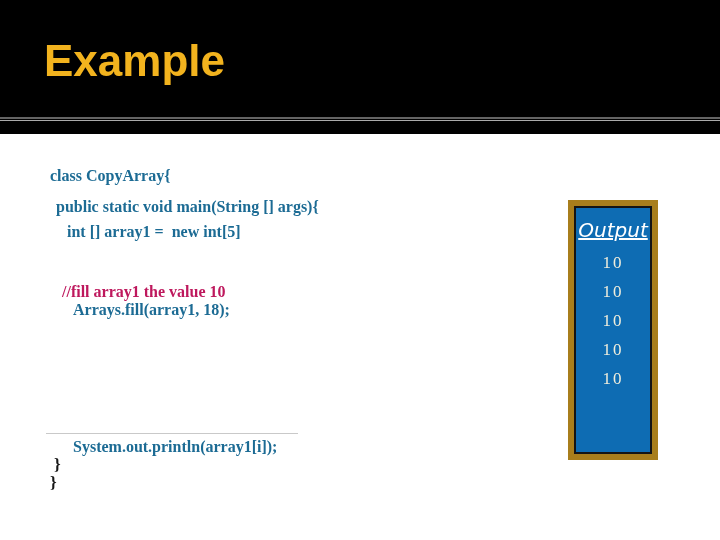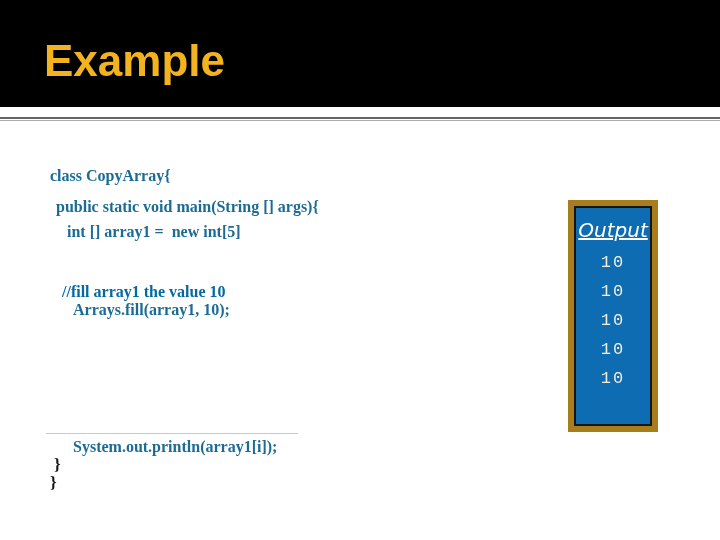--- a/index.html
+++ b/index.html
@@ -7,21 +7,21 @@
     position: relative;
     width: 720px;
     height: 540px;
     background: #ffffff;
     overflow: hidden;
     font-family: "Liberation Serif", serif;
   }
   .header-band {
     position: absolute;
     top: 0; left: 0;
-    width: 720px; height: 107px;
+    width: 720px; height: 134px;
     background: #000000;
   }
   .slide-title {
     position: absolute;
     left: 44px; top: 36px;
     font-family: "Liberation Sans", sans-serif;
     font-weight: bold;
     font-size: 44px;
     color: #F2B31E;
     letter-spacing: 0px;
@@ -40,35 +40,35 @@
   }
   .code-line {
     position: absolute;
     font-family: "Liberation Serif", serif;
     font-weight: bold;
     font-size: 16px;
     line-height: 19px;
     color: #1C6B94;
     white-space: pre;
   }
-  .code-comment { color: #0369a1; }
+  .code-comment { color: #be185d; }
   .code-brace {
     color: #161616;
     font-size: 17px;
   }
   .faint-line {
     position: absolute;
     left: 46px; top: 433px;
     width: 252px; height: 1px;
     background: #c9c9c9;
   }
   .output-box {
     position: absolute;
     left: 568px; top: 200px;
-    width: 90px; height: 232px;
+    width: 90px; height: 260px;
     box-sizing: border-box;
     background: #0E6CB3;
     border: 6px solid #A87E1C;
     box-shadow: inset 0 0 0 2px #141414;
   }
   .output-title {
     margin-top: 12px;
     text-align: center;
     font-family: "DejaVu Sans", sans-serif;
     font-style: italic;
@@ -76,42 +76,42 @@
     color: #ffffff;
     text-decoration: underline;
   }
   .output-values {
     margin-top: 6px;
   }
   .output-value {
     height: 29px;
     line-height: 29px;
     text-align: center;
-    font-family: Liberation Mono, monospace;
+    font-family: Liberation Serif, serif;
     font-size: 17px;
     letter-spacing: 2px;
     color: #F1EEDC;
   }
 </style>
 </head>
 <body>
 
 <div class="slide">
 
   <div class="header-band">
     <div class="slide-title">Example</div>
   </div>
   <div class="divider-top"></div>
   <div class="divider-bottom"></div>
 
   <div class="code-line" style="left:56px; top:197px;">public static void main(String [] args){</div>
   <div class="code-line" style="left:50px; top:166px;">class CopyArray{</div>
   <div class="code-line" style="left:67px; top:222px;">int [] array1 =  new int[5]</div>
   <div class="code-line code-comment" style="left:62px; top:282px;">//fill array1 the value 10</div>
-  <div class="code-line" style="left:73px; top:300px;">Arrays.fill(array1, 10);</div>
+  <div class="code-line" style="left:73px; top:300px;">Arrays.fill(array1, 18);</div>
   <div class="code-line" style="left:73px; top:405px;margin-top:32px;">System.out.println(array1[i]);</div>
   <div class="code-line code-brace" style="left:54px; top:455px;">}</div>
   <div class="code-line code-brace" style="left:50px; top:473px;">}</div>
 
   <div class="faint-line"></div>
 
   <div class="output-box">
     <div class="output-title">Output</div>
     <div class="output-values">
       <div class="output-value">10</div>

